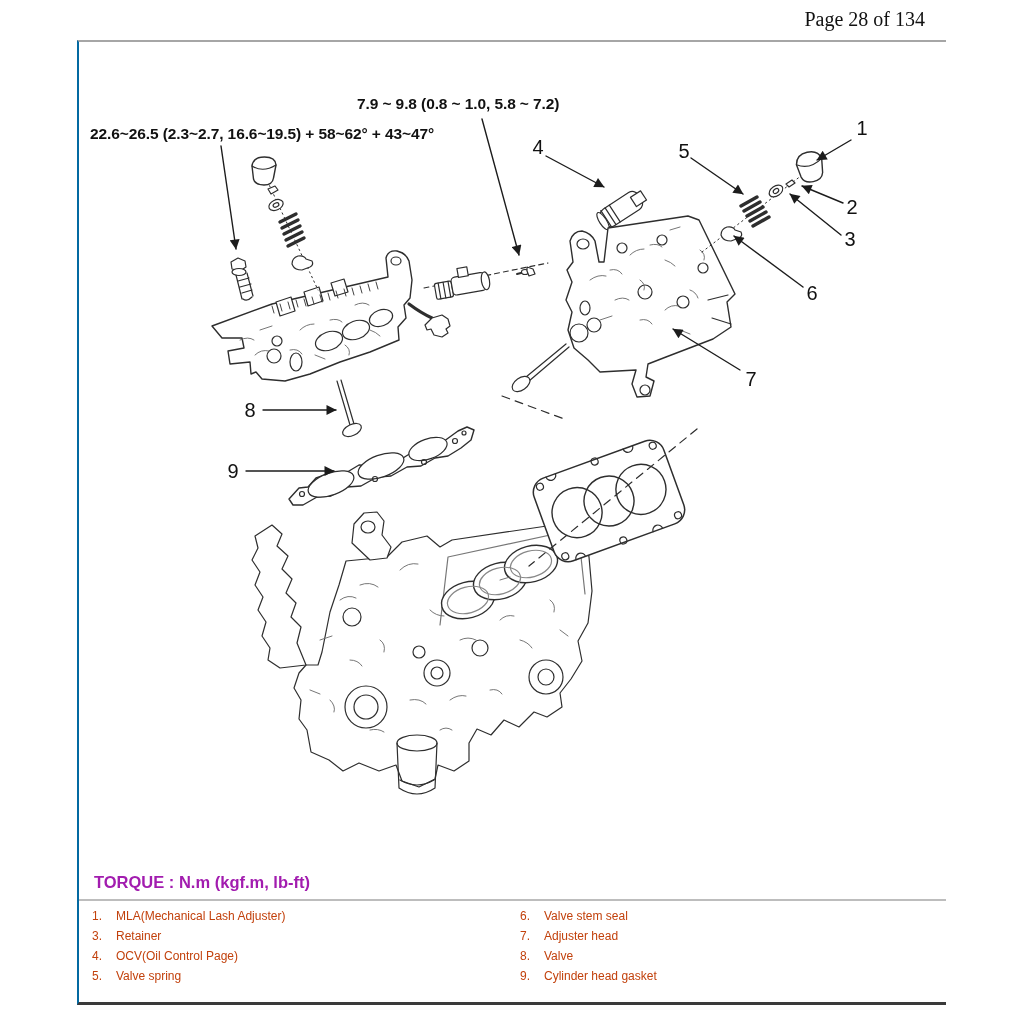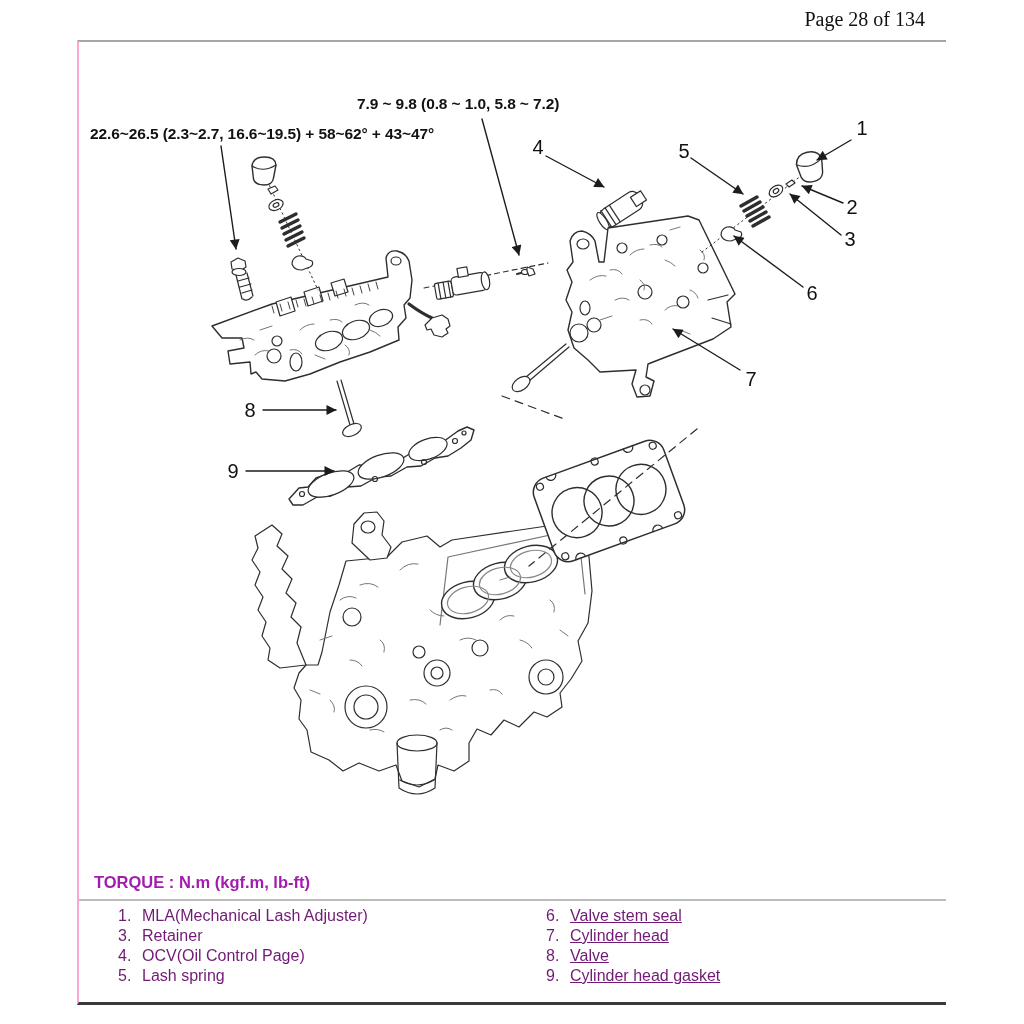--- a/index.html
+++ b/index.html
@@ -1,27 +1,27 @@
 <!DOCTYPE html>
 <html><head>
 <meta charset="utf-8">
 <style>
   html,body{margin:0;padding:0;background:#ffffff;width:1024px;height:1024px;
     font-family:"Liberation Sans",sans-serif;color:#1a1a1a;overflow:hidden;}
   .page{position:relative;width:1024px;height:820px;background:#ffffff;}
   .page-header{position:absolute;top:8px;right:99px;font-family:"Liberation Serif",serif;
     font-size:20px;color:#111;}
   .figure-box{position:absolute;left:77px;top:40px;width:869px;height:965px;box-sizing:border-box;
-    border-top:2px solid #a6a6a6;border-left:2px solid #f9a8d4;border-bottom:3px solid #3a3a3a;background:#fff;}
+    border-top:2px solid #a6a6a6;border-left:2px solid #0369a1;border-bottom:3px solid #3a3a3a;background:#fff;}
   .diagram-svg{position:absolute;left:0;top:0;}
   .torque-title{position:absolute;left:15px;top:831px;font-size:16.5px;font-weight:bold;color:#a21caf;}
   .legend-separator{position:absolute;left:0;right:0;top:857px;height:2px;background:#bdbdbd;}
-  .legend-col{position:absolute;top:864px;font-size:16px;color:#701a75;margin-left:26px;}
+  .legend-col{position:absolute;top:864px;font-size:12px;color:#c2410c;}
   .legend-col.col1{left:13px;}
-  .legend-col.col2{left:441px;text-decoration:underline;}
+  .legend-col.col2{left:441px;}
   .legend-item{height:20px;line-height:20px;white-space:nowrap;}
   .legend-num{display:inline-block;width:24px;}
   svg text{font-family:"Liberation Sans",sans-serif;fill:#111;}
   .note{font-size:15.5px;font-weight:bold;letter-spacing:-0.1px;}
   .callout{font-size:20px;}
 </style>
 </head>
 <body>
 
 <div class="page">
@@ -240,23 +240,23 @@
       </g>
     </svg>
 
     <div class="torque-title">TORQUE : N.m (kgf.m, lb-ft)</div>
     <div class="legend-separator"></div>
 
     <div class="legend-col col1">
       <div class="legend-item"><span class="legend-num">1.</span><span>MLA(Mechanical Lash Adjuster)</span></div>
       <div class="legend-item"><span class="legend-num">3.</span><span>Retainer</span></div>
       <div class="legend-item"><span class="legend-num">4.</span><span>OCV(Oil Control Page)</span></div>
-      <div class="legend-item"><span class="legend-num">5.</span><span>Lash spring</span></div>
+      <div class="legend-item"><span class="legend-num">5.</span><span>Valve spring</span></div>
     </div>
     <div class="legend-col col2">
       <div class="legend-item"><span class="legend-num">6.</span><span>Valve stem seal</span></div>
-      <div class="legend-item"><span class="legend-num">7.</span><span>Cylinder head</span></div>
+      <div class="legend-item"><span class="legend-num">7.</span><span>Adjuster head</span></div>
       <div class="legend-item"><span class="legend-num">8.</span><span>Valve</span></div>
       <div class="legend-item"><span class="legend-num">9.</span><span>Cylinder head gasket</span></div>
     </div>
 
   </div>
 </div>
 
 </body></html>

